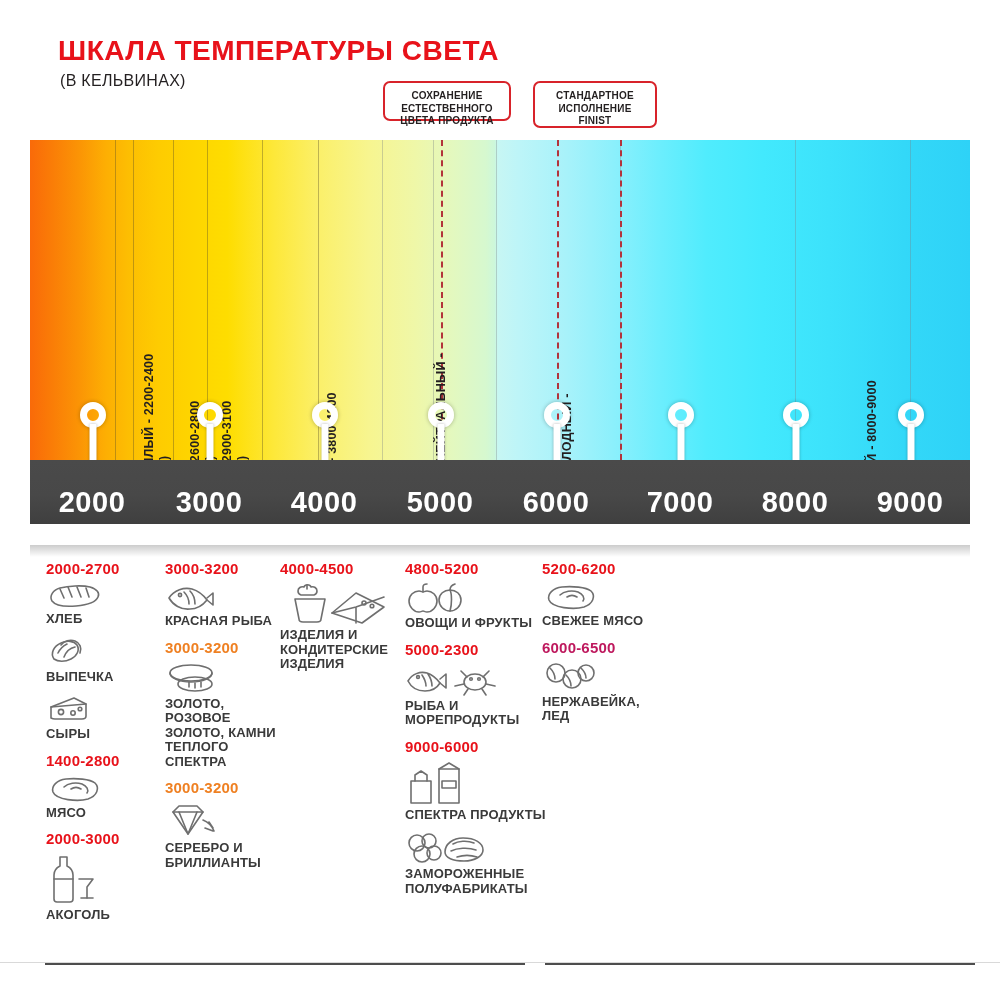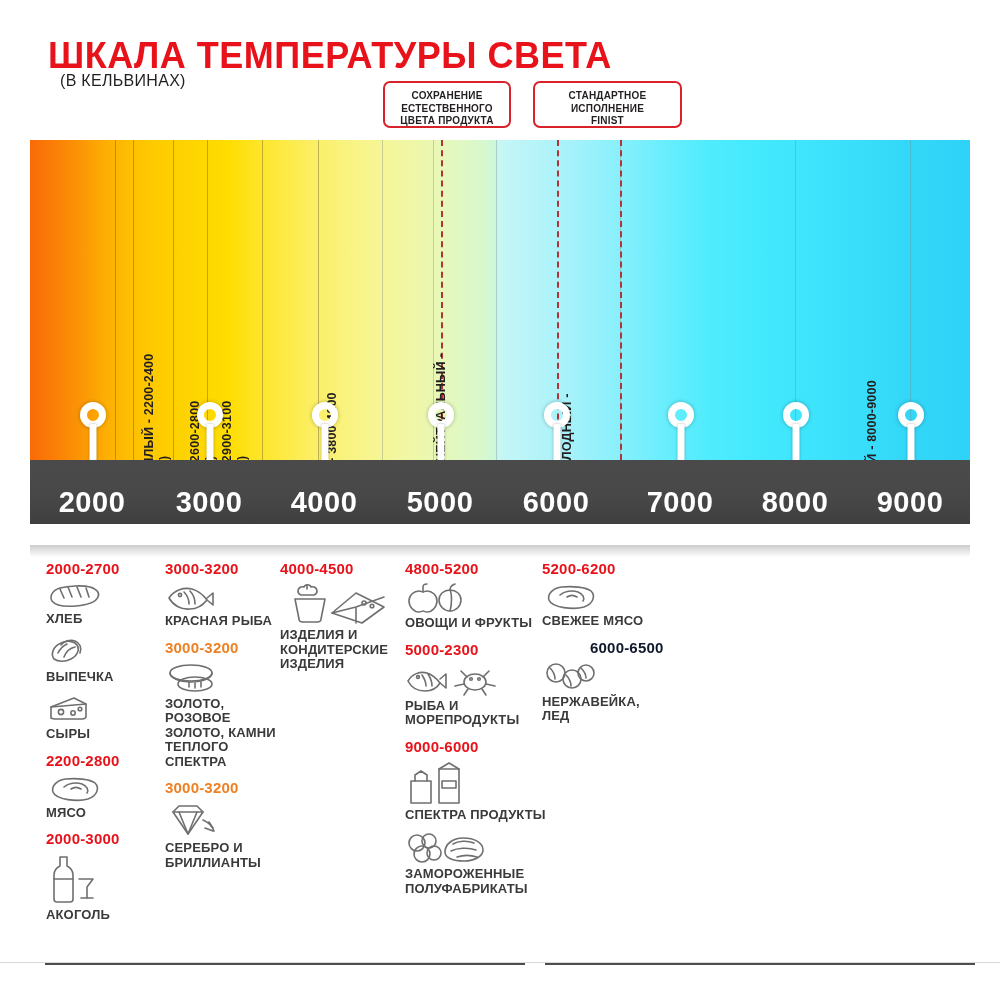--- a/index.html
+++ b/index.html
@@ -2,31 +2,31 @@
 <html><head>
 <meta charset="utf-8">
 <style>
   * { box-sizing: border-box; margin:0; padding:0; }
   html,body { width:1000px; height:1000px; background:#ffffff; }
   body { font-family:"Liberation Sans", sans-serif; color:#231f20; position:relative; overflow:hidden; }
 
   #root { position:absolute; left:0; top:0; width:1000px; height:1000px; }
 
   
-  .title { position:absolute; left:48px; top:35px; font-size:36px; font-weight:bold;
+  .title { position:absolute; left:58px; top:35px; font-size:28px; font-weight:bold;
            color:#e8121a; letter-spacing:0.5px; white-space:nowrap; }
   .subtitle { position:absolute; left:60px; top:72px; font-size:16px; font-weight:normal;
               color:#231f20; letter-spacing:0.3px; white-space:nowrap; }
 
   
   .callout { position:absolute; border:2px solid #d8232a; border-radius:7px; background:#ffffff;
              text-align:center; font-size:10px; font-weight:bold; color:#231f20;
              line-height:12.5px; letter-spacing:0.2px; padding:7px 4px 6px; }
-  #callout-natural { left:383px; top:81px; width:128px; height:47px; }
-  #callout-finist  { left:533px; top:81px; width:149px; height:47px; }
+  #callout-natural { left:383px; top:81px; width:128px; height:40px; }
+  #callout-finist  { left:533px; top:81px; width:124px; height:47px; }
 
   
   #spectrum-wrap { position:absolute; left:30px; top:140px; width:940px; height:320px; overflow:hidden; }
   #spectrum-grad { position:absolute; inset:0;
      background:linear-gradient(to right,
        #f96a09 0%,
        #fa7a07 2%,
        #fb9405 5.2%,
        #fdae03 8.0%,
        #fdbe02 10.5%,
@@ -225,21 +225,21 @@
               <path class="stroke" d="M5 24V13L28 4l12 6v12c0 2-2 3-4 3H9c-2 0-4-1-4-1z"></path>
               <path class="stroke" d="M5 13l35 -3"></path>
               <circle class="stroke" cx="15" cy="18" r="2.6"></circle>
               <circle class="stroke" cx="27" cy="19" r="2.2"></circle>
               <circle class="stroke" cx="34" cy="15" r="1.8"></circle>
             </svg>
         </div>
         <div class="cap">СЫРЫ</div>
       </div>
       <div class="grp">
-        <div class="range" style="color: rgb(232, 18, 26);">2200-2800</div>
+        <div class="range" style="color: rgb(232, 18, 26);">1400-2800</div>
         <div class="ico">
           <svg width="56" height="28" viewBox="0 0 56 28">
               <path class="stroke" d="M7 17c-2-6 4-12 13-13 10-1 24 0 29 4 5 5 2 13-7 16-10 3-32 1-35-7z"></path>
               <path class="stroke" d="M18 12c4-4 12-5 18-3 5 2 7 6 5 9"></path>
               <path class="stroke" d="M25 14c3-2 7-2 10 0"></path>
             </svg>
         </div>
         <div class="cap">МЯСО</div>
       </div>
       <div class="grp">
@@ -374,21 +374,21 @@
         <div class="ico">
           <svg width="56" height="28" viewBox="0 0 56 28">
               <path class="stroke" d="M7 17c-2-6 4-12 13-13 10-1 24 0 29 4 5 5 2 13-7 16-10 3-32 1-35-7z"></path>
               <path class="stroke" d="M18 12c4-4 12-5 18-3 5 2 7 6 5 9"></path>
               <path class="stroke" d="M25 14c3-2 7-2 10 0"></path>
             </svg>
         </div>
         <div class="cap">СВЕЖЕЕ МЯСО</div>
       </div>
       <div class="grp">
-        <div class="range orange" style="color: #0f172a; margin-left: 48px;">6000-6500</div>
+        <div class="range orange" style="color: #be185d;">6000-6500</div>
         <div class="ico">
           <svg width="56" height="30" viewBox="0 0 56 30">
               <circle class="stroke" cx="14" cy="11" r="9"></circle>
               <circle class="stroke" cx="30" cy="17" r="9"></circle>
               <circle class="stroke" cx="44" cy="11" r="8"></circle>
               <path class="stroke" d="M8 6c3 3 5 7 5 11M24 13c3 3 5 7 5 11M39 6c3 3 5 6 5 10"></path>
             </svg>
         </div>
         <div class="cap">НЕРЖАВЕЙКА, ЛЕД</div>
       </div>

